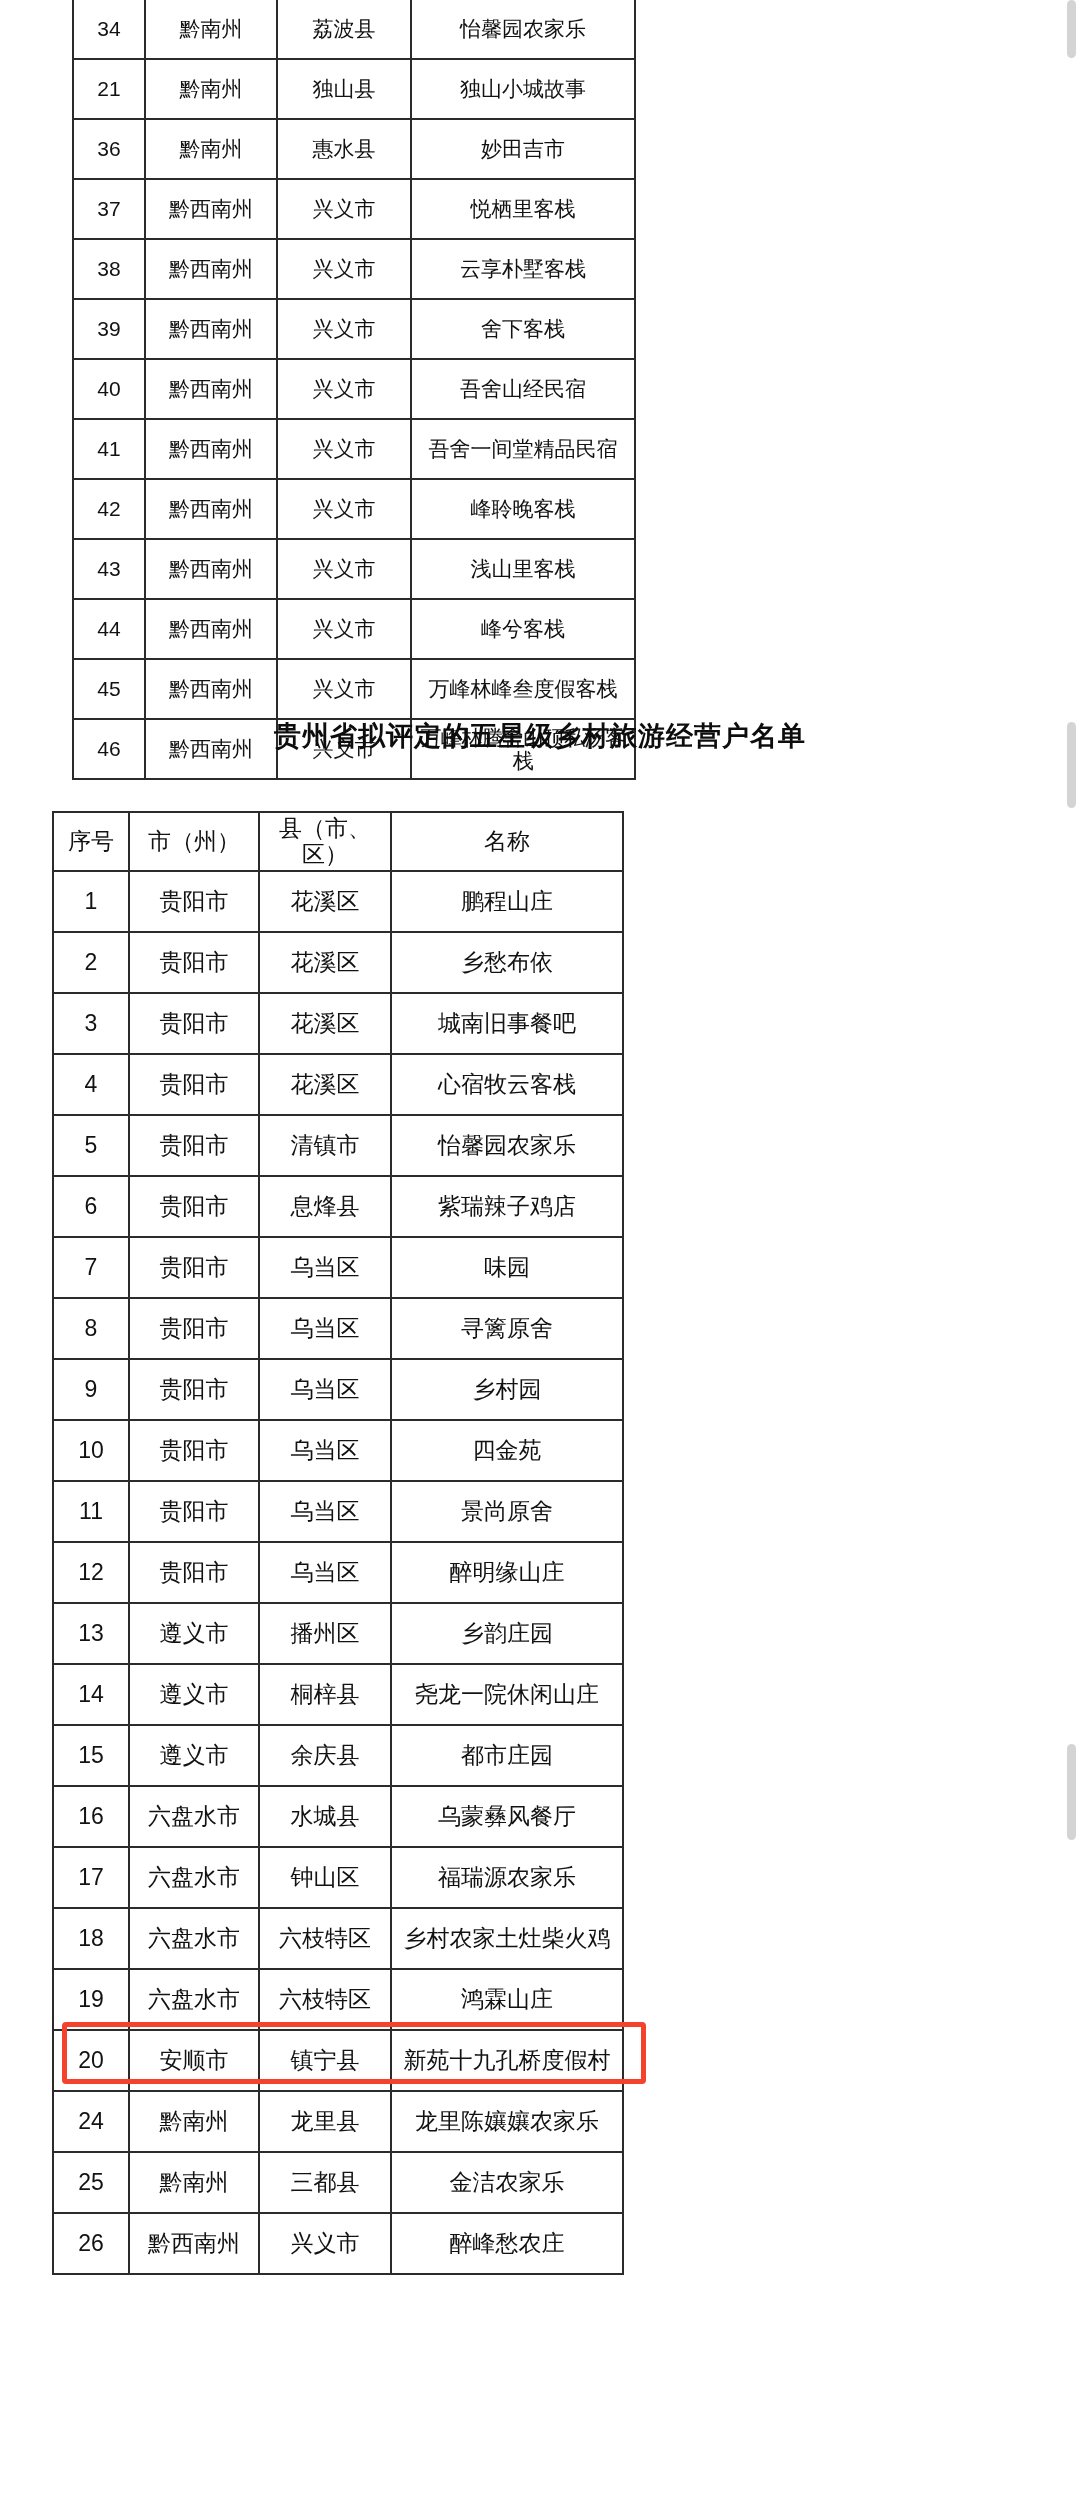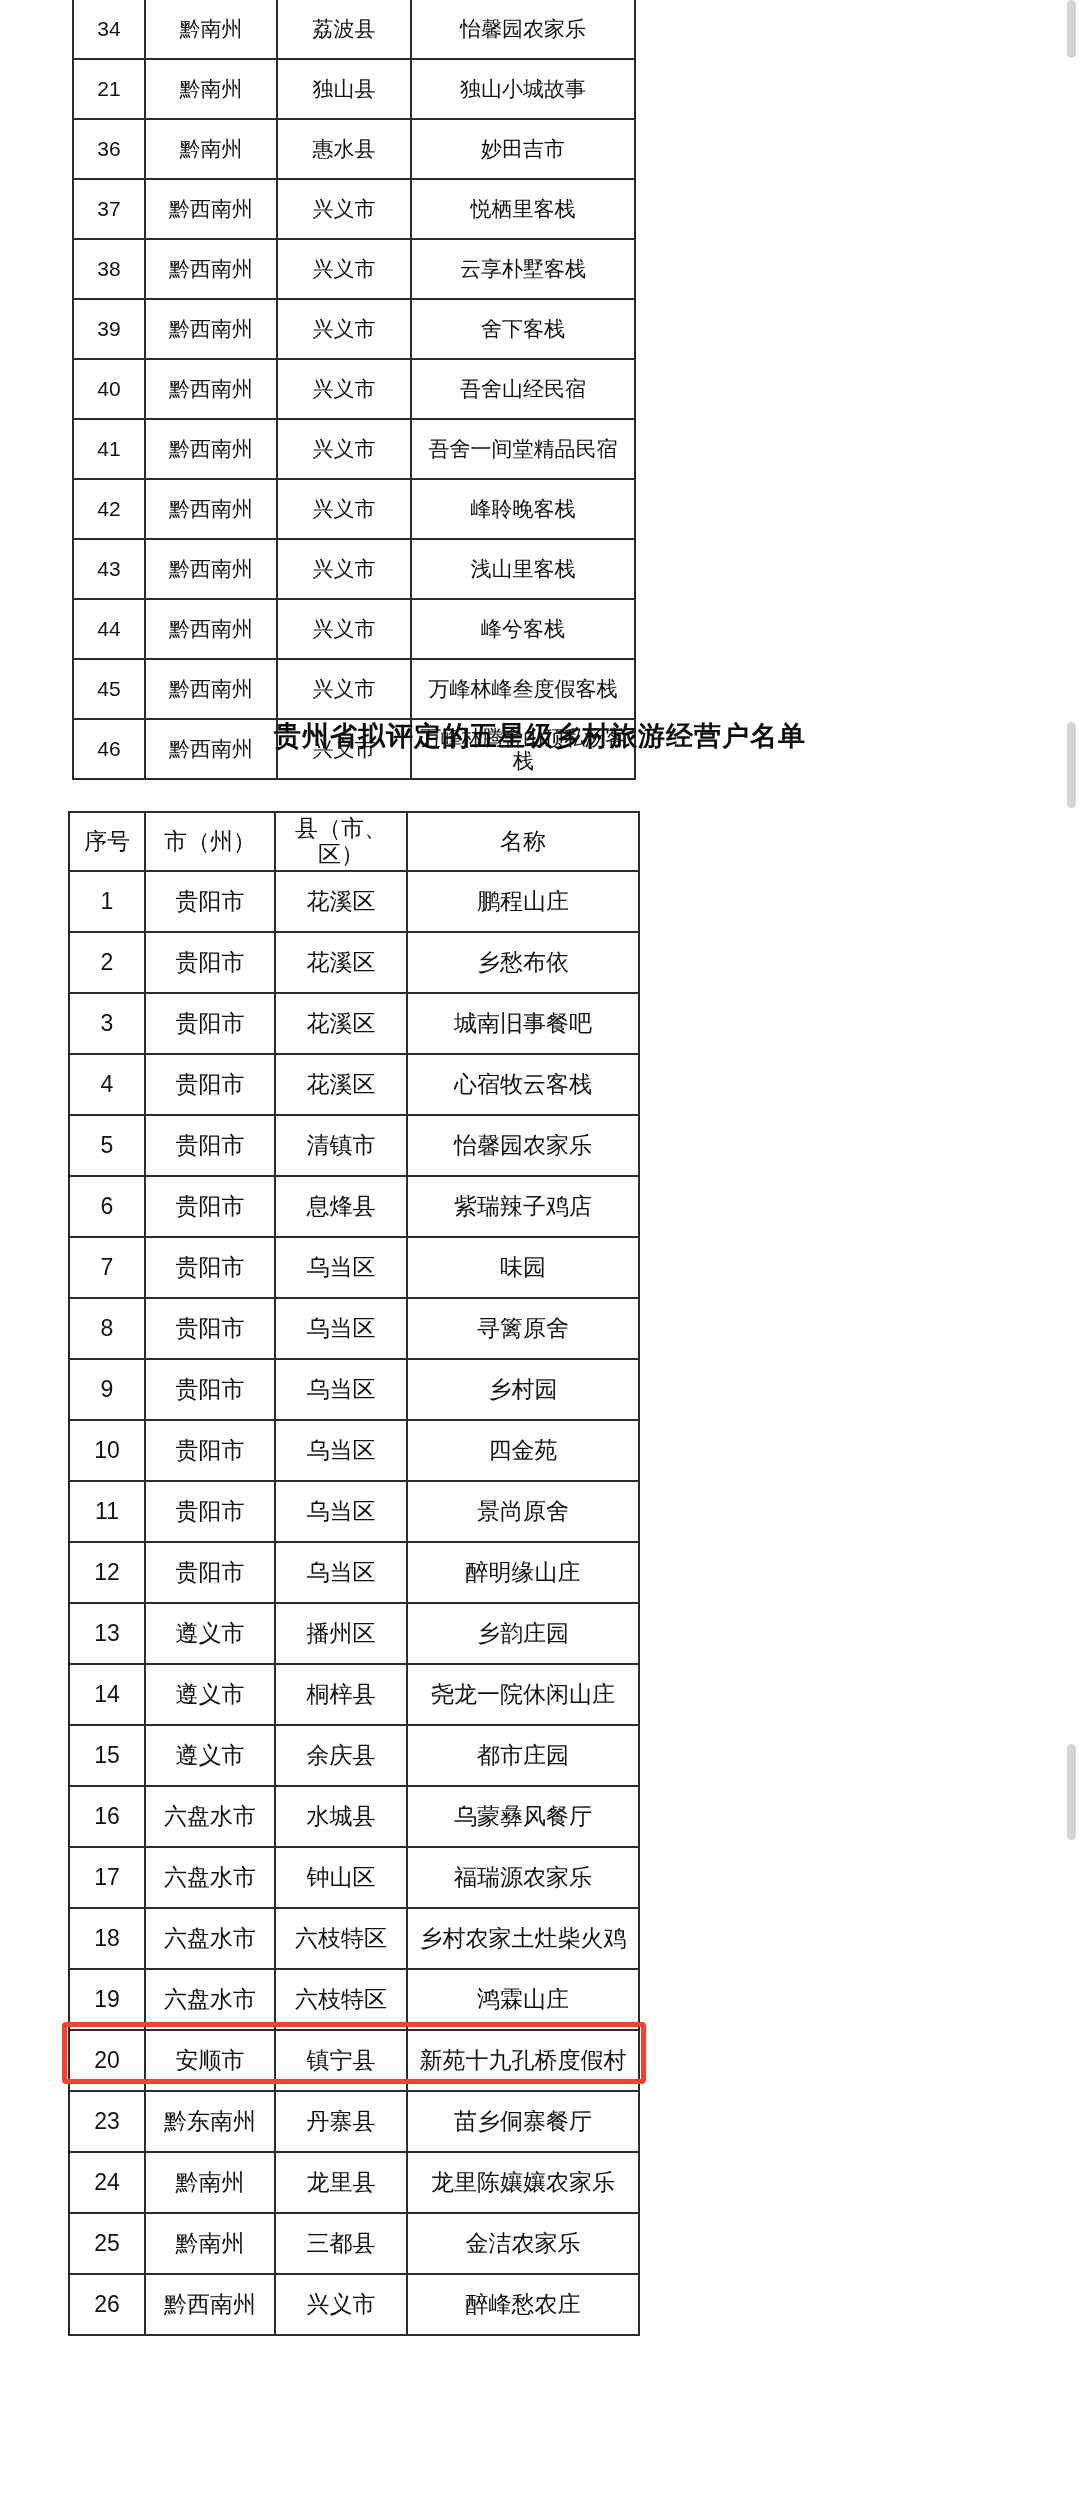--- a/index.html
+++ b/index.html
@@ -47,21 +47,21 @@
     font-size: 21px;
   }
   .table-top col.c0 { width: 72px; }
   .table-top col.c1 { width: 132px; }
   .table-top col.c2 { width: 134px; }
   .table-top col.c3 { width: 224px; }
 
   
   .table-main {
     position: absolute;
-    left: 68px;
+    left: 52px;
     top: 811px;
     width: 570px;
   }
   .table-main td, .table-main th {
     height: 59px;
     font-size: 23px;
   }
   .table-main col.c0 { width: 76px; }
   .table-main col.c1 { width: 130px; }
   .table-main col.c2 { width: 132px; }
@@ -345,26 +345,20 @@
           <td>六枝特区</td>
           <td>鸿霖山庄</td>
         </tr>
         <tr>
           <td>20</td>
           <td>安顺市</td>
           <td>镇宁县</td>
           <td>新苑十九孔桥度假村</td>
         </tr>
         <tr>
-          <td>23</td>
-          <td>黔东南州</td>
-          <td>丹寨县</td>
-          <td>苗乡侗寨餐厅</td>
-        </tr>
-        <tr>
           <td>24</td>
           <td>黔南州</td>
           <td>龙里县</td>
           <td>龙里陈孃孃农家乐</td>
         </tr>
         <tr>
           <td>25</td>
           <td>黔南州</td>
           <td>三都县</td>
           <td>金洁农家乐</td>

